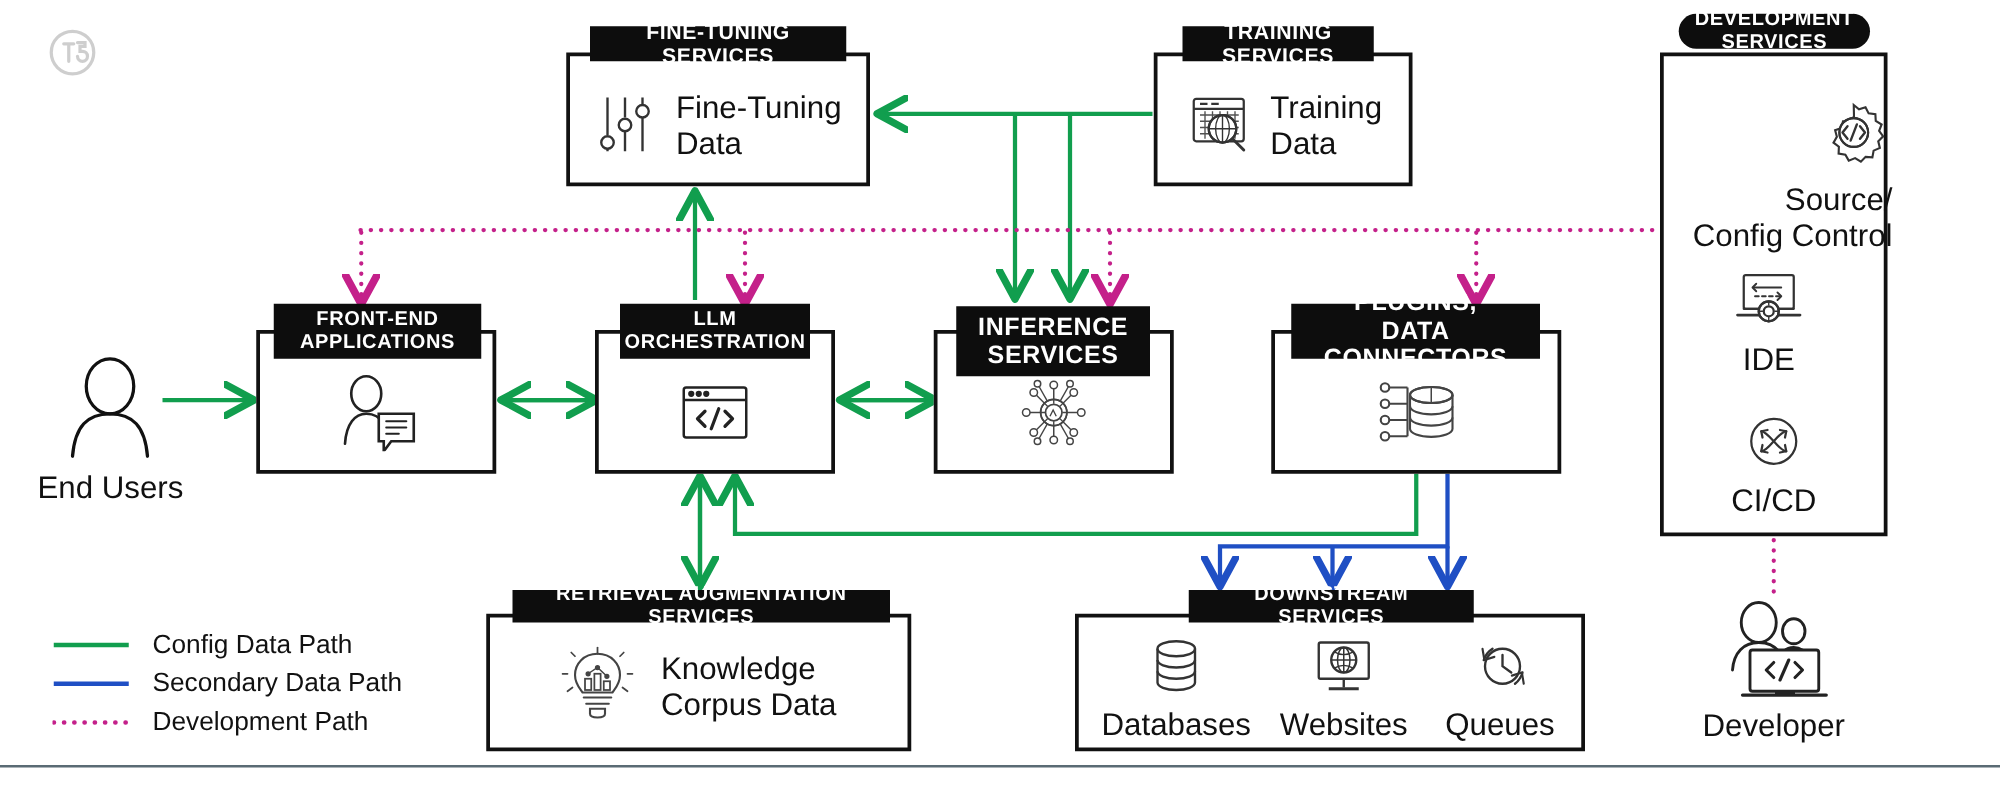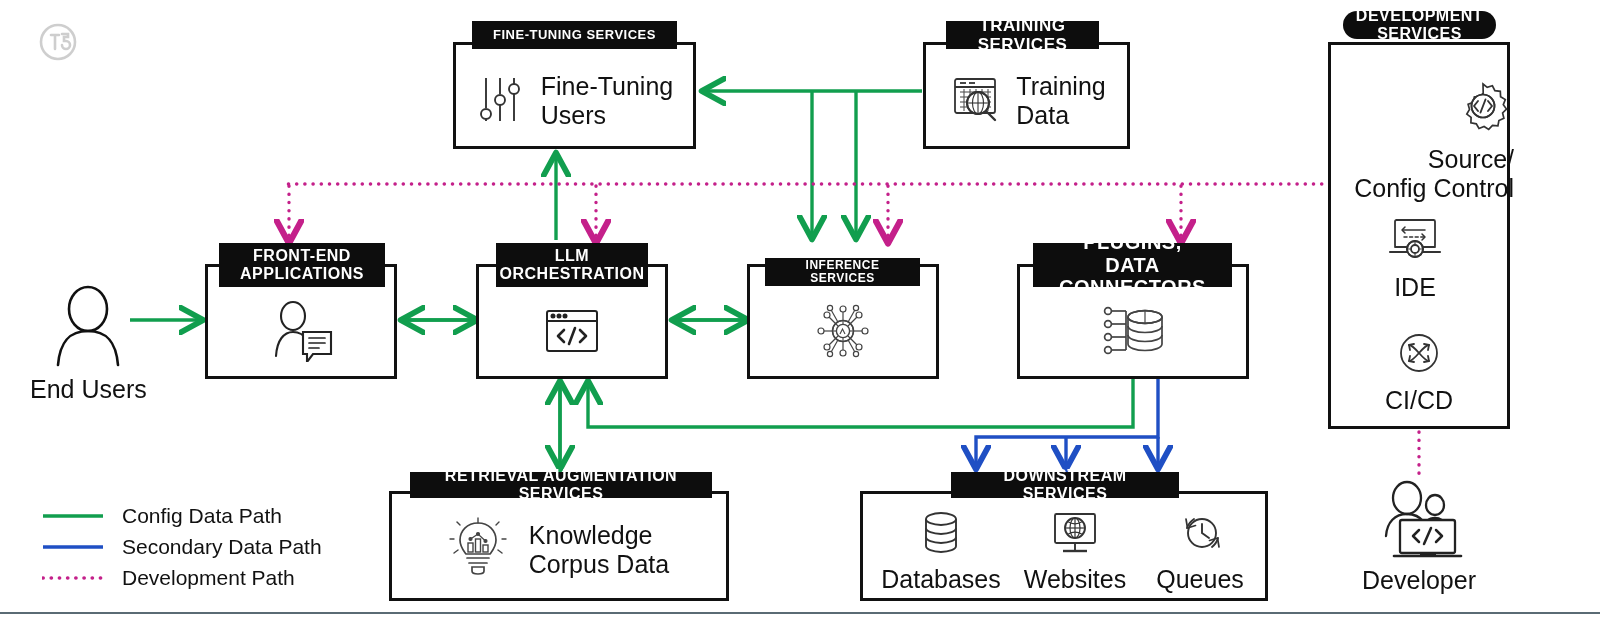--- a/index.html
+++ b/index.html
@@ -103,39 +103,39 @@
       <path d="M289,186 V238" marker-end="url(#amag)"></path>
       <path d="M596,186 V238" marker-end="url(#amag)"></path>
       <path d="M888,186 V238" marker-end="url(#amag)"></path>
       <path d="M1181,186 V238" marker-end="url(#amag)"></path>
 
       <path d="M1419,432 V478"></path>
     </g>
   </svg>
 
   <div class="box" style="left:453px;top:42px;width:243px;height:107px;"></div>
-  <div class="hdr" style="left:472px;top:21px;width:205px;height:28px;font-size:13px;white-space:pre-line;">FINE-TUNING SERVICES</div>
+  <div class="hdr" style="left:472px;top:21px;width:205px;height:28px;font-size:17px;white-space:pre-line;">FINE-TUNING SERVICES</div>
   <div class="boxbody" style="left:460px;top:60px;width:230px;height:82px;">
     <span class="ic">
       <svg width="46" height="50" viewBox="0 0 46 50">
         <g stroke="#333" stroke-width="1.9" fill="none">
           <line x1="9" y1="4" x2="9" y2="34"></line>
             <circle cx="9" cy="40" r="5"></circle>
             <line x1="9" y1="45" x2="9" y2="47"></line>
           <line x1="23" y1="4" x2="23" y2="20"></line>
             <circle cx="23" cy="26" r="5"></circle>
             <line x1="23" y1="31" x2="23" y2="47"></line>
           <line x1="37" y1="4" x2="37" y2="10"></line>
             <circle cx="37" cy="15" r="5"></circle>
             <line x1="37" y1="20" x2="37" y2="47"></line>
         </g>
       </svg>
     </span>
     <span class="boxlabel">Fine-Tuning
-Users</span>
+Data</span>
   </div>
 
   <div class="box" style="left:923px;top:42px;width:207px;height:107px;"></div>
   <div class="hdr" style="left:946px;top:21px;width:153px;height:28px;font-size:17px;white-space:pre-line;">TRAINING SERVICES</div>
   <div class="boxbody" style="left:930px;top:60px;width:196px;height:82px;gap:14px;">
     <span class="ic">
       <svg width="52" height="52" viewBox="0 0 52 52">
         <g stroke="#333" stroke-width="1.8" fill="none">
           <rect x="5" y="6" width="40" height="34" rx="2"></rect>
           <line x1="5" y1="14" x2="45" y2="14"></line>
@@ -201,21 +201,21 @@
           <circle cx="22" cy="10" r="1.5" fill="#222"></circle>
           <path d="M21 24 l-6 6 l6 6" stroke-width="2.6" stroke-linecap="round" stroke-linejoin="round"></path>
           <path d="M37 24 l6 6 l-6 6" stroke-width="2.6" stroke-linecap="round" stroke-linejoin="round"></path>
           <line x1="32" y1="22" x2="26" y2="38" stroke-width="2.6" stroke-linecap="round"></line>
         </g>
       </svg>
     </span>
   </div>
 
   <div class="box" style="left:747px;top:264px;width:192px;height:115px;"></div>
-  <div class="hdr" style="left:765px;top:258px;width:155px;height:28px;font-size:12px;white-space:pre-line;">INFERENCE
+  <div class="hdr" style="left:765px;top:245px;width:155px;height:56px;font-size:20px;white-space:pre-line;">INFERENCE
 SERVICES</div>
   <div class="boxbody" style="left:752px;top:290px;width:182px;height:85px;">
     <span class="ic">
       <svg width="62" height="62" viewBox="0 0 62 62">
         <g stroke="#444" stroke-width="1.2" fill="none">
           <g>
             <line x1="31" y1="31" x2="31" y2="9"></line>
               <line x1="31" y1="31" x2="47" y2="15"></line>
             <line x1="31" y1="31" x2="53" y2="31"></line>
               <line x1="31" y1="31" x2="47" y2="47"></line>

